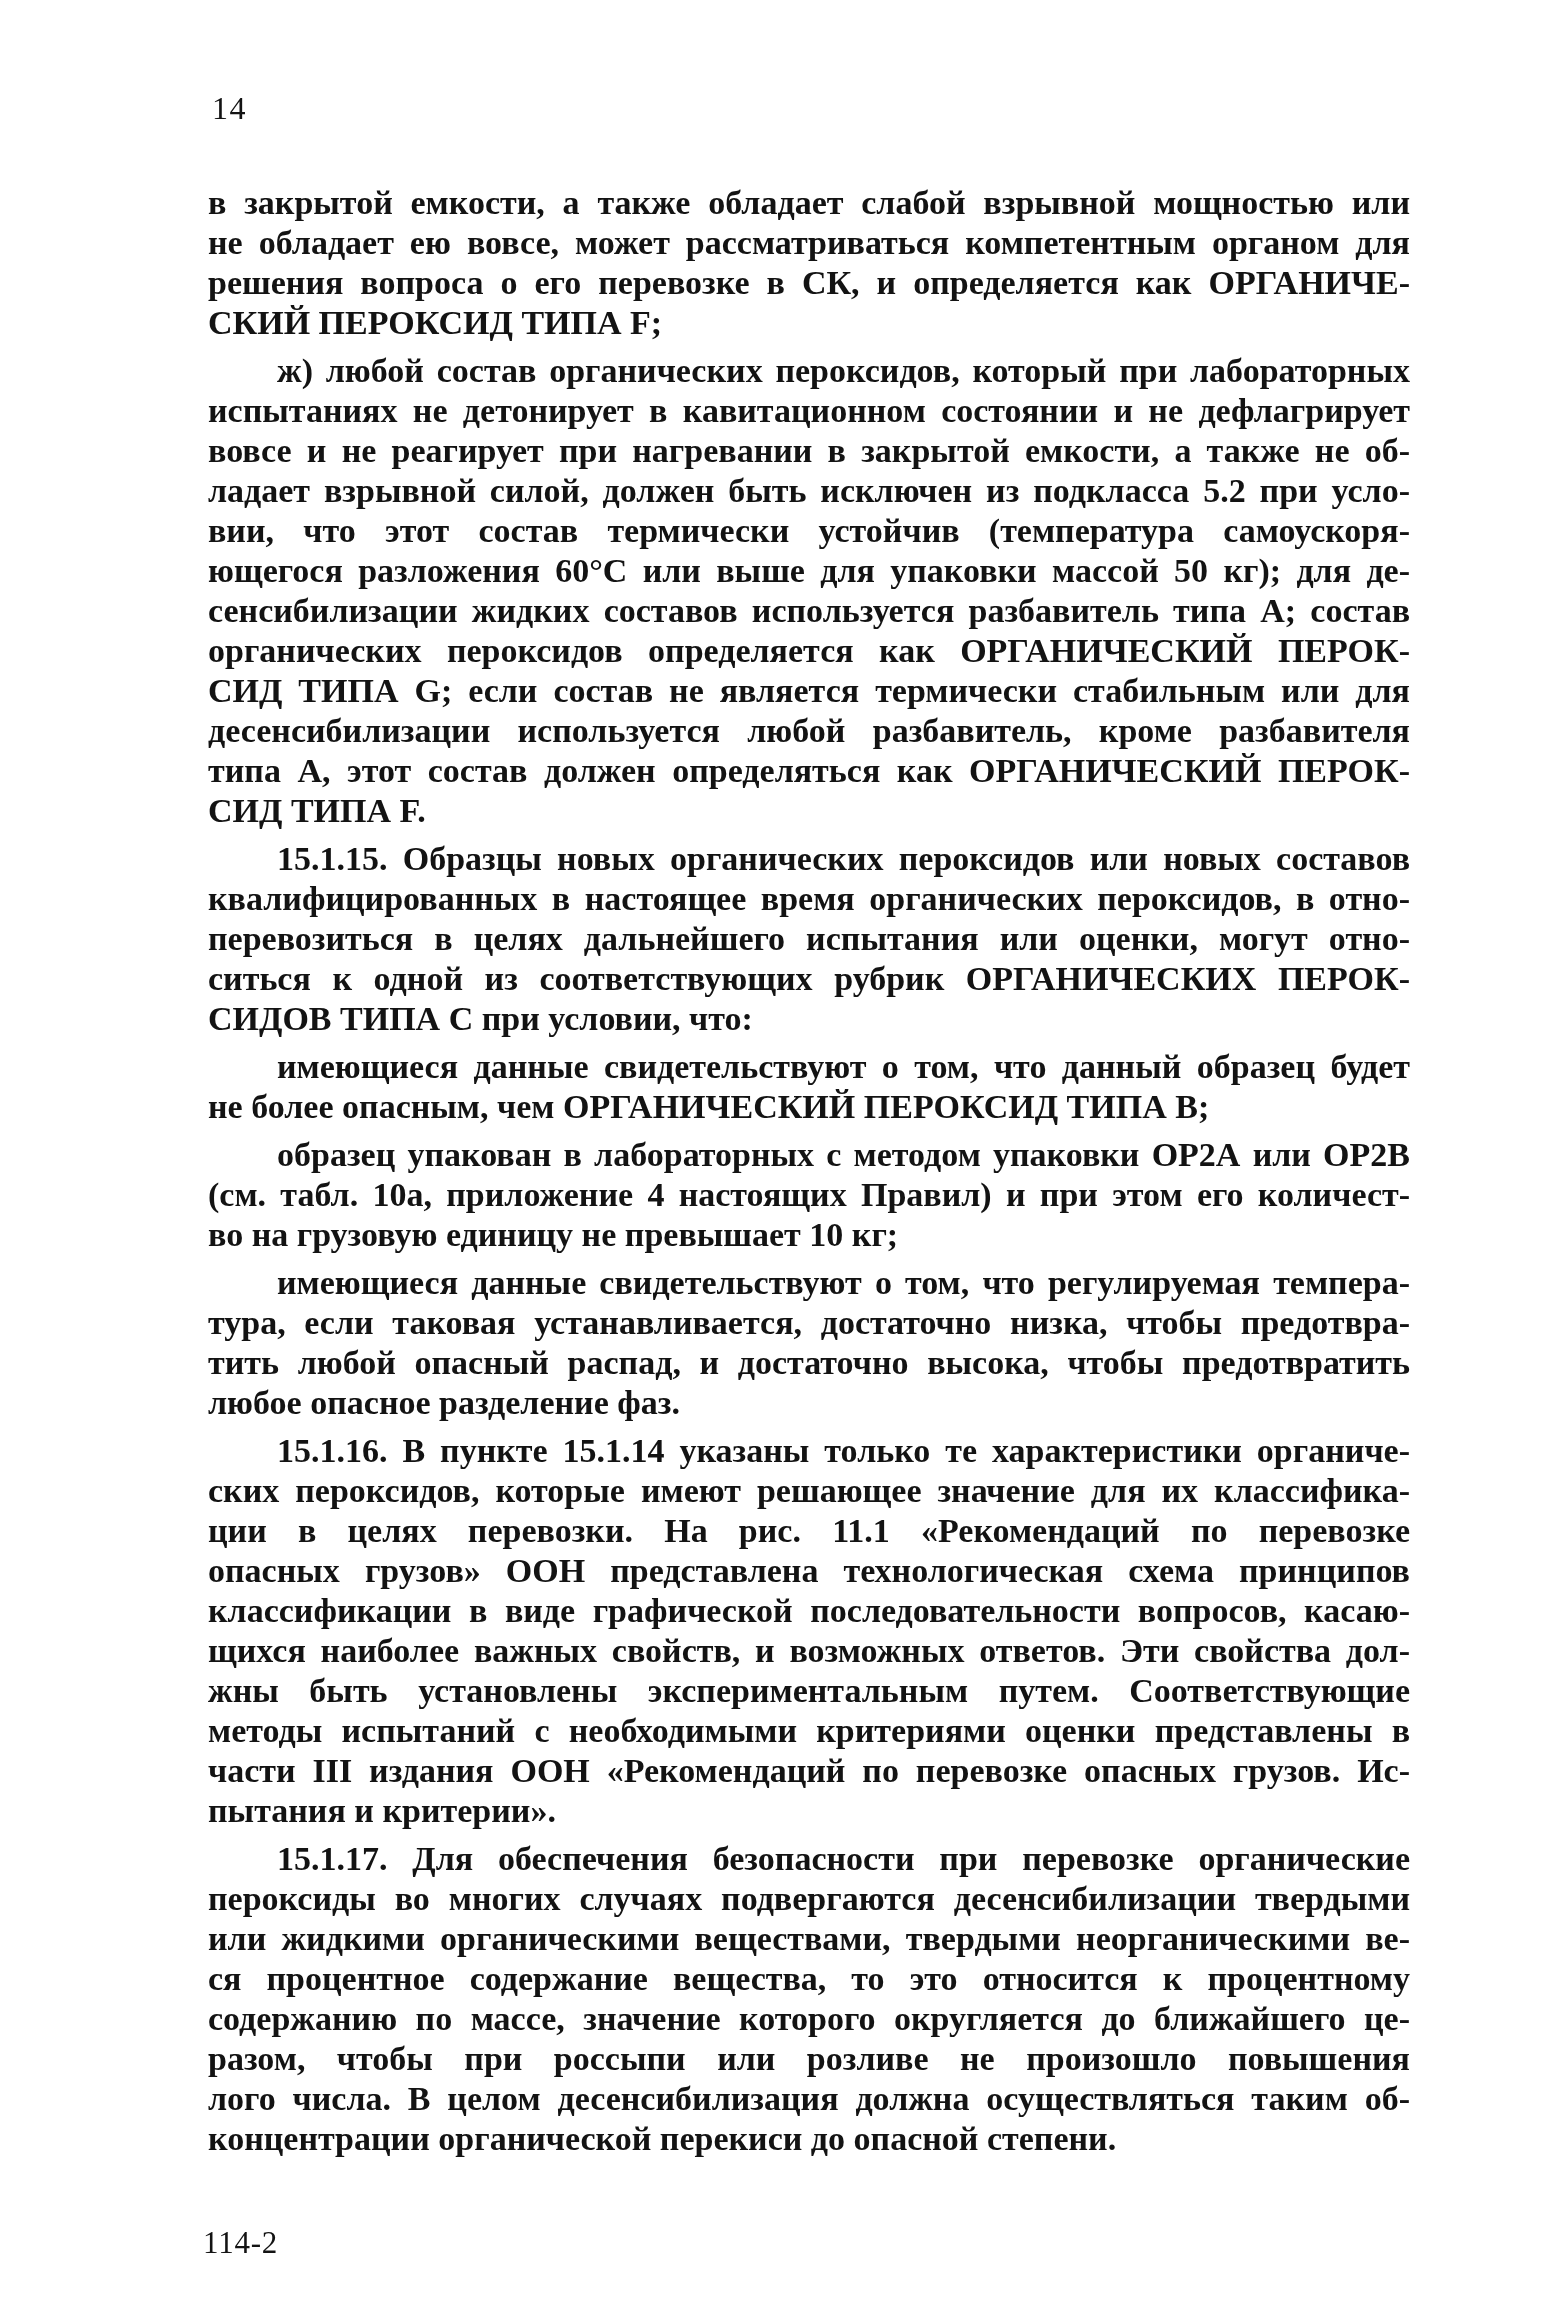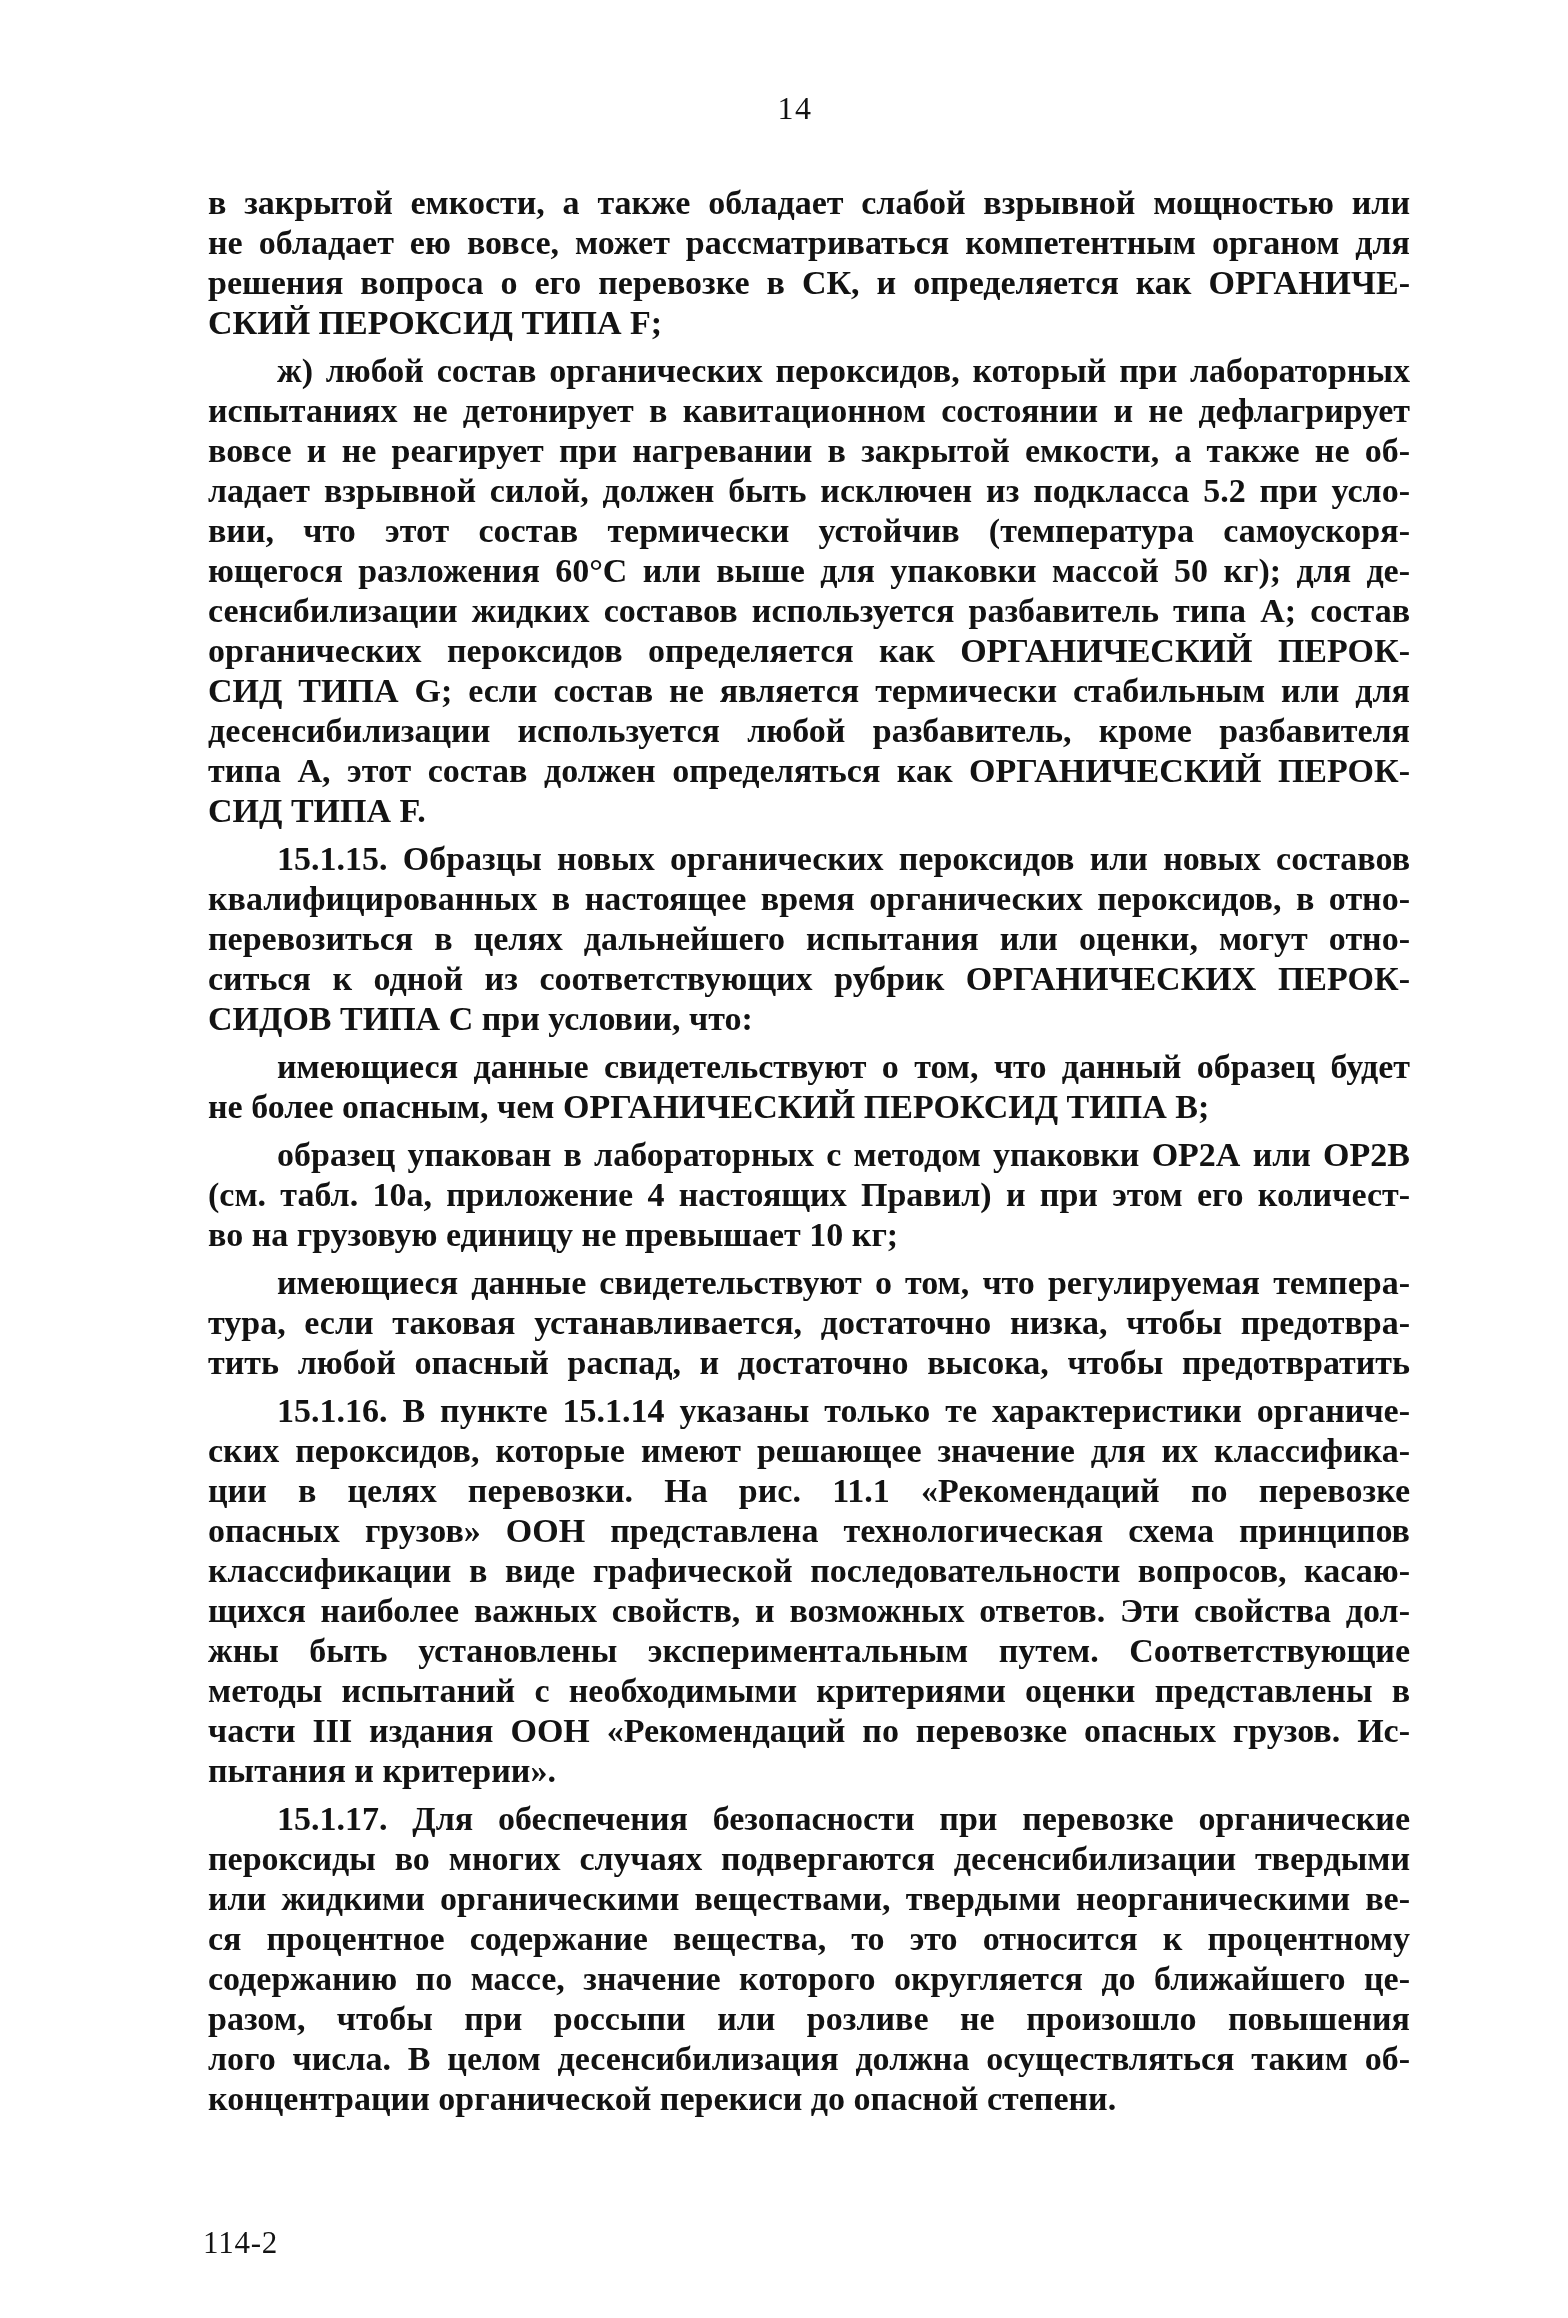--- a/index.html
+++ b/index.html
@@ -15,23 +15,22 @@
     color: #131313;
     overflow: hidden;
   }
   .page {
     position: absolute;
     inset: 0;
   }
   .page-number {
     position: absolute;
     top: 90px;
-    left: 194px;
+    left: 212px;
     width: 1202px;
-    text-align: center;
     font-size: 32px;
     letter-spacing: 1.6px;
   }
   .text-body {
     position: absolute;
     left: 208px;
     top: 183px;
     width: 1202px;
     font-size: 34px;
     line-height: 40px;
@@ -85,20 +84,21 @@
       <div class="line">ситься к одной из соответствующих рубрик ОРГАНИЧЕСКИХ ПЕРОК-</div>
       <div class="line para-end">СИДОВ ТИПА С при условии, что:</div>
       <div class="line indent">имеющиеся данные свидетельствуют о том, что данный образец будет</div>
       <div class="line para-end">не более опасным, чем ОРГАНИЧЕСКИЙ ПЕРОКСИД ТИПА В;</div>
       <div class="line indent">образец упакован в лабораторных с методом упаковки ОР2А или ОР2В</div>
       <div class="line">(см. табл. 10а, приложение 4 настоящих Правил) и при этом его количест-</div>
       <div class="line para-end">во на грузовую единицу не превышает 10 кг;</div>
       <div class="line indent">имеющиеся данные свидетельствуют о том, что регулируемая темпера-</div>
       <div class="line">тура, если таковая устанавливается, достаточно низка, чтобы предотвра-</div>
       <div class="line">тить любой опасный распад, и достаточно высока, чтобы предотвратить</div>
+      <div class="line para-end">любое опасное разделение фаз.</div>
       <div class="line indent">15.1.16. В пункте 15.1.14 указаны только те характеристики органиче-</div>
       <div class="line">ских пероксидов, которые имеют решающее значение для их классифика-</div>
       <div class="line">ции в целях перевозки. На рис. 11.1 «Рекомендаций по перевозке</div>
       <div class="line">опасных грузов» ООН представлена технологическая схема принципов</div>
       <div class="line">классификации в виде графической последовательности вопросов, касаю-</div>
       <div class="line">щихся наиболее важных свойств, и возможных ответов. Эти свойства дол-</div>
       <div class="line">жны быть установлены экспериментальным путем. Соответствующие</div>
       <div class="line">методы испытаний с необходимыми критериями оценки представлены в</div>
       <div class="line">части III издания ООН «Рекомендаций по перевозке опасных грузов. Ис-</div>
       <div class="line para-end">пытания и критерии».</div>

